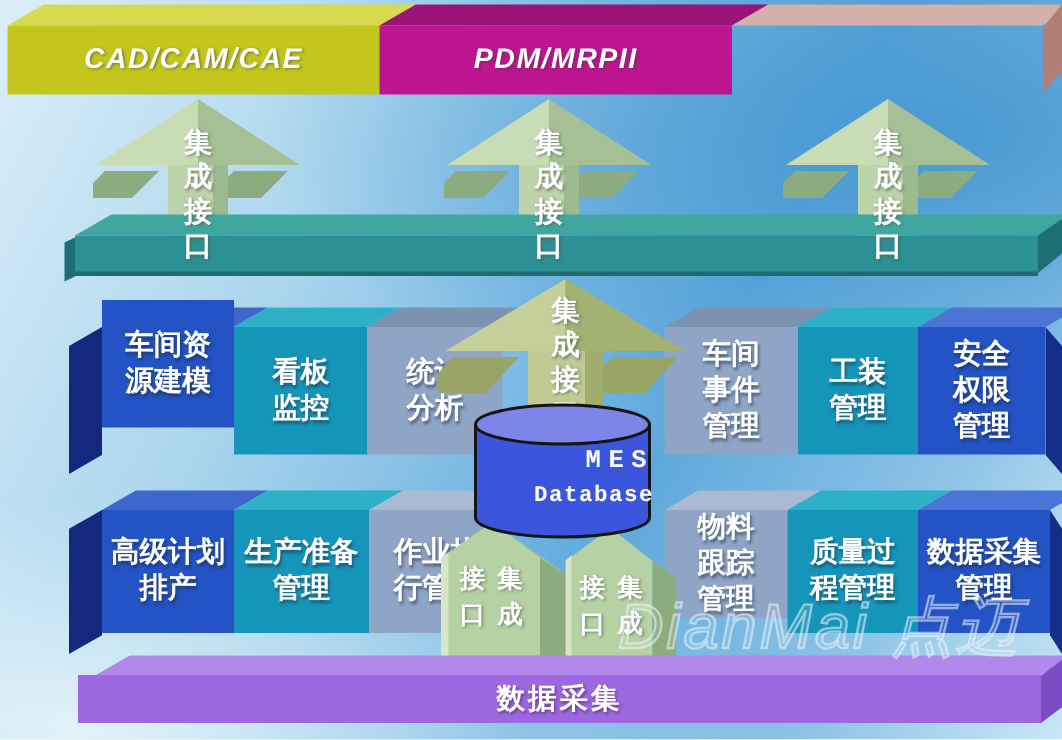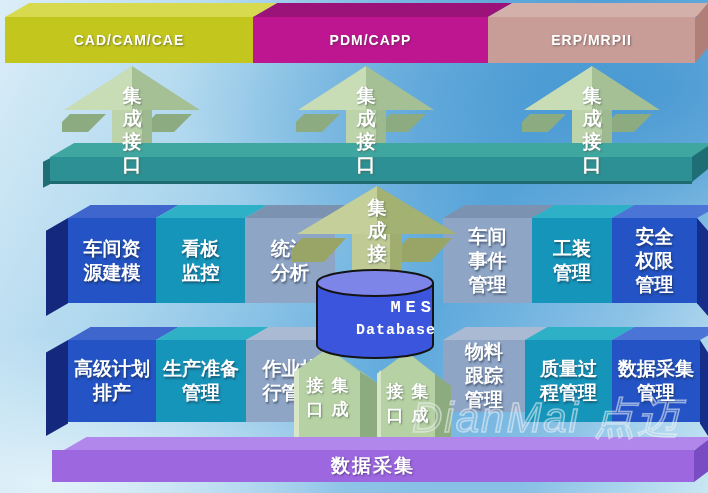--- a/index.html
+++ b/index.html
@@ -11,22 +11,23 @@
       radial-gradient(120% 55% at 8% 98%, rgba(228,243,250,.95) 0%, rgba(228,243,250,0) 55%),
       linear-gradient(118deg,#dceef8 0%,#aad5ed 30%,#5ea9dc 62%,#8cc2e6 82%,#c9e7f4 100%);
   }
   .abs{position:absolute;}
   .face{position:absolute;}
   .bevel{position:absolute;transform:skewX(-60deg);transform-origin:0 100%;}
   .sideL{position:absolute;clip-path:polygon(100% 0,100% 87%,0 100%,0 13%);}
   .sideR{position:absolute;clip-path:polygon(0 0,100% 13%,100% 100%,0 87%);}
   .syslabel{
     position:absolute;width:100%;height:100%;display:flex;align-items:center;justify-content:center;
-    color:#fff;font-weight:bold;font-size:14px;letter-spacing:1px;
+    color:#fff;font-weight:bold;font-size:19px;letter-spacing:1px;
     text-shadow:1px 1px 2px rgba(60,60,60,.55);
+    font-style:italic;
   }
   .module .lbl{
     position:absolute;left:0;top:0;width:100%;height:100%;
     display:flex;align-items:center;justify-content:center;text-align:center;
     color:#fff;font-weight:bold;font-size:19px;line-height:24px;white-space:pre-line;
     text-shadow:1px 2px 2px rgba(25,40,60,.55);
   }
   .vtext{
     position:absolute;width:24px;color:#fff;font-weight:bold;font-size:19px;line-height:23px;
     white-space:pre-line;text-align:center;z-index:6;
@@ -65,27 +66,24 @@
 
 <div id="stage">
 
   <div class="bevel z5" style="left:5px;top:3px;width:248px;height:14px;background:#d7d94e;"></div>
   <div class="face z5" style="left:5px;top:17px;width:248px;height:46px;background:#c3c61d;">
     <div class="syslabel">CAD/CAM/CAE</div>
   </div>
 
   <div class="bevel z5" style="left:253px;top:3px;width:235px;height:14px;background:#9b1379;"></div>
   <div class="face z5" style="left:253px;top:17px;width:235px;height:46px;background:#be1590;">
-    <div class="syslabel">PDM/CAPP</div>
+    <div class="syslabel">PDM/MRPII</div>
   </div>
 
   <div class="bevel z5" style="left:488px;top:3px;width:207px;height:14px;background:#d3b1aa;"></div>
-  <div class="face z5" style="left:488px;top:17px;width:207px;height:46px;background:#c99d97;">
-    <div class="syslabel">ERP/MRPII</div>
-  </div>
   <div class="abs z5" style="left:695px;top:3px;width:13px;height:60px;background:#b08078;clip-path:polygon(0 26%,100% 0,100% 74%,0 100%);"></div>
 
   <svg class="arrowsvg" style="left:62px;top:64px;" width="140" height="96" viewBox="0 0 140 96">
     <polygon points="70,2 2,46 70,46" fill="#c8dcb6"></polygon>
     <polygon points="70,2 138,46 70,46" fill="#a6c096"></polygon>
     <polygon points="8,50 44,50 26,68 -10,68" fill="#8cab80"></polygon>
     <polygon points="94,50 130,50 112,68 76,68" fill="#8cab80"></polygon>
     <rect x="50" y="46" width="40" height="50" fill="#bdd3aa"></rect>
     <rect x="80" y="46" width="10" height="50" fill="#9db98f"></rect>
   </svg>
@@ -132,21 +130,21 @@
     <rect x="60" y="50" width="50" height="62" fill="#bfca94"></rect>
     <rect x="98" y="50" width="12" height="62" fill="#a0ad6e"></rect>
   </svg>
   <div class="vtext" style="left:365px;top:196px;z-index:4;">集
 成
 接
 口</div>
 
   <div class="sideL z2" style="left:46px;top:218px;width:22px;height:98px;background:#14297e;"></div>
   <div class="bevel z2" style="left:68px;top:205px;width:88px;height:13px;background:#3f66cd;"></div>
-  <div class="face module z2" style="left:68px;top:218px;width:88px;height:85px;background:#2353c4;">
+  <div class="face module z2" style="left:68px;top:200px;width:88px;height:85px;background:#2353c4;">
     <div class="lbl">车间资
 源建模</div>
   </div>
 
   <div class="bevel z2" style="left:156px;top:205px;width:89px;height:13px;background:#2eb0c6;"></div>
   <div class="face module z2" style="left:156px;top:218px;width:89px;height:85px;background:#1695ba;">
     <div class="lbl">看板
 监控</div>
   </div>
 

